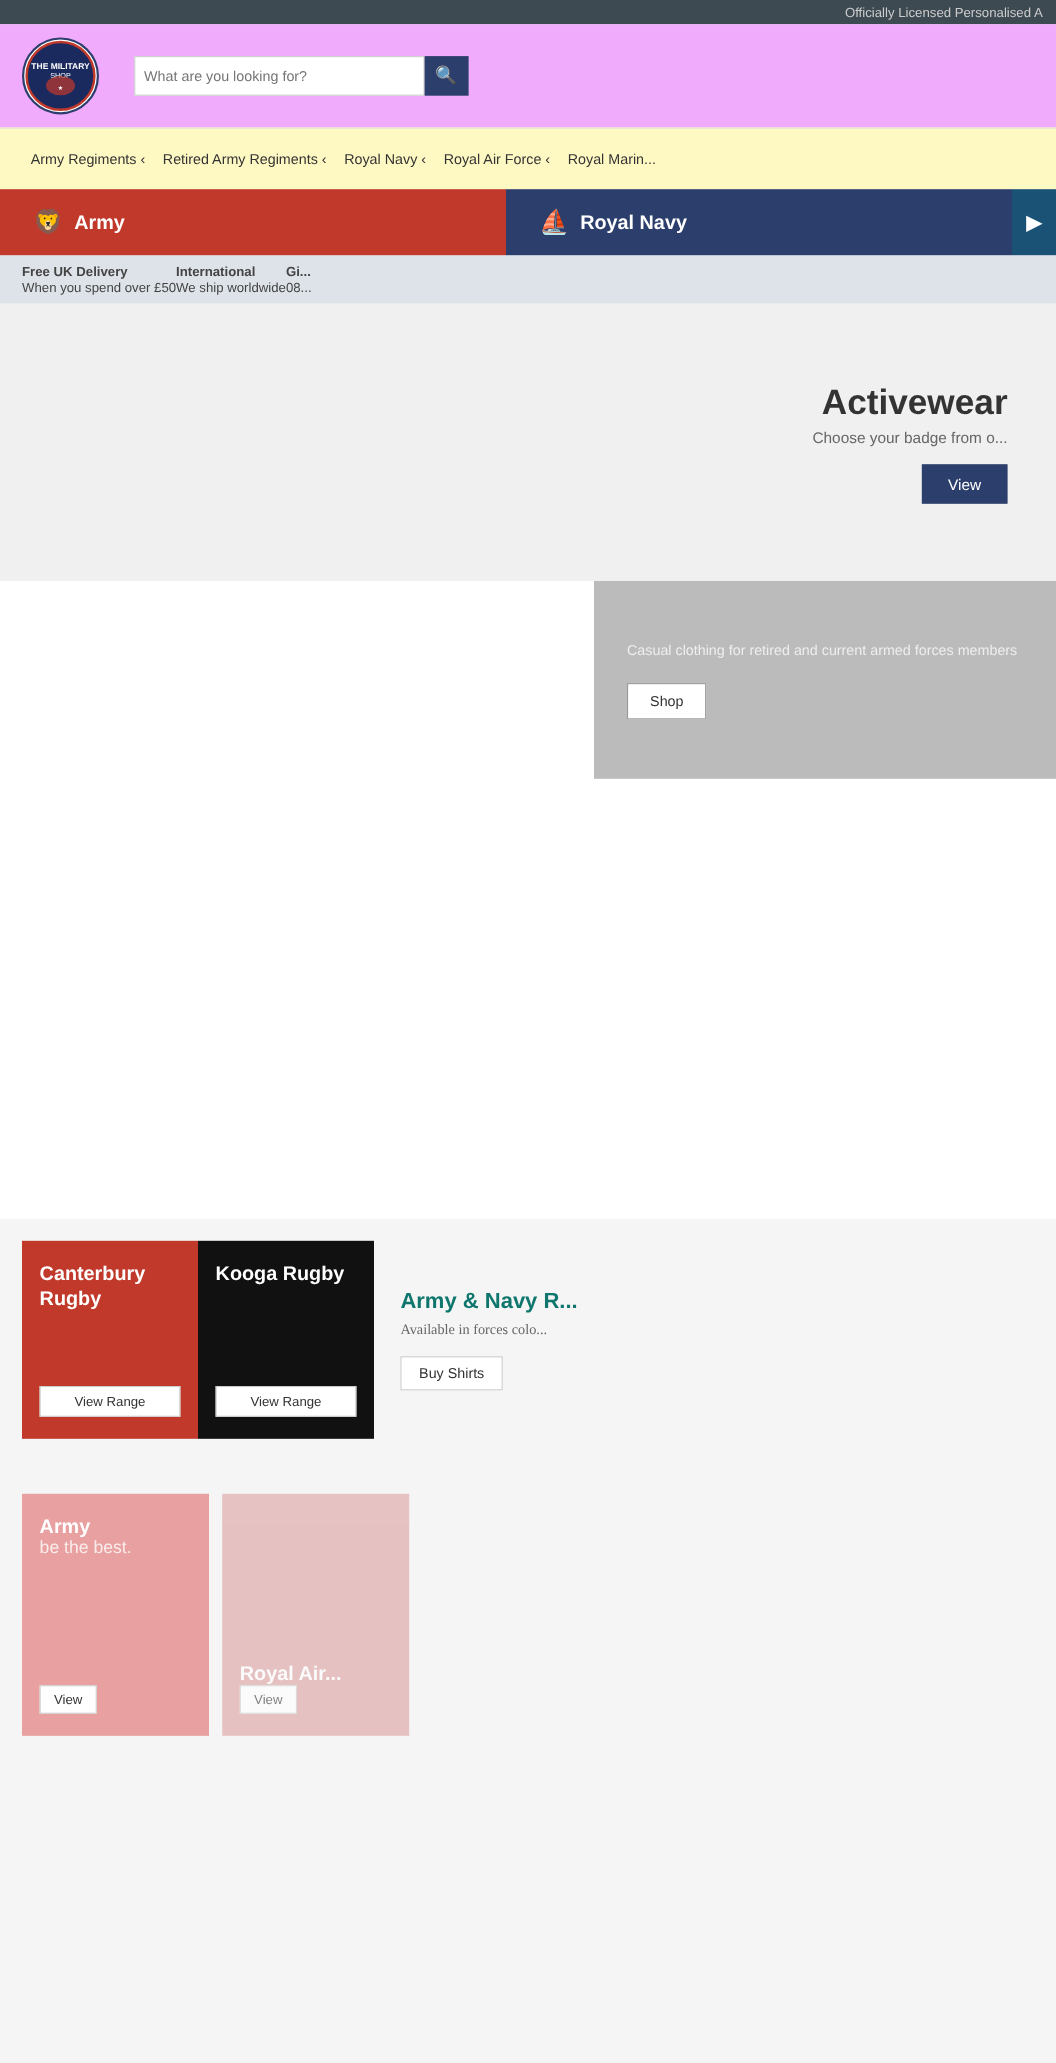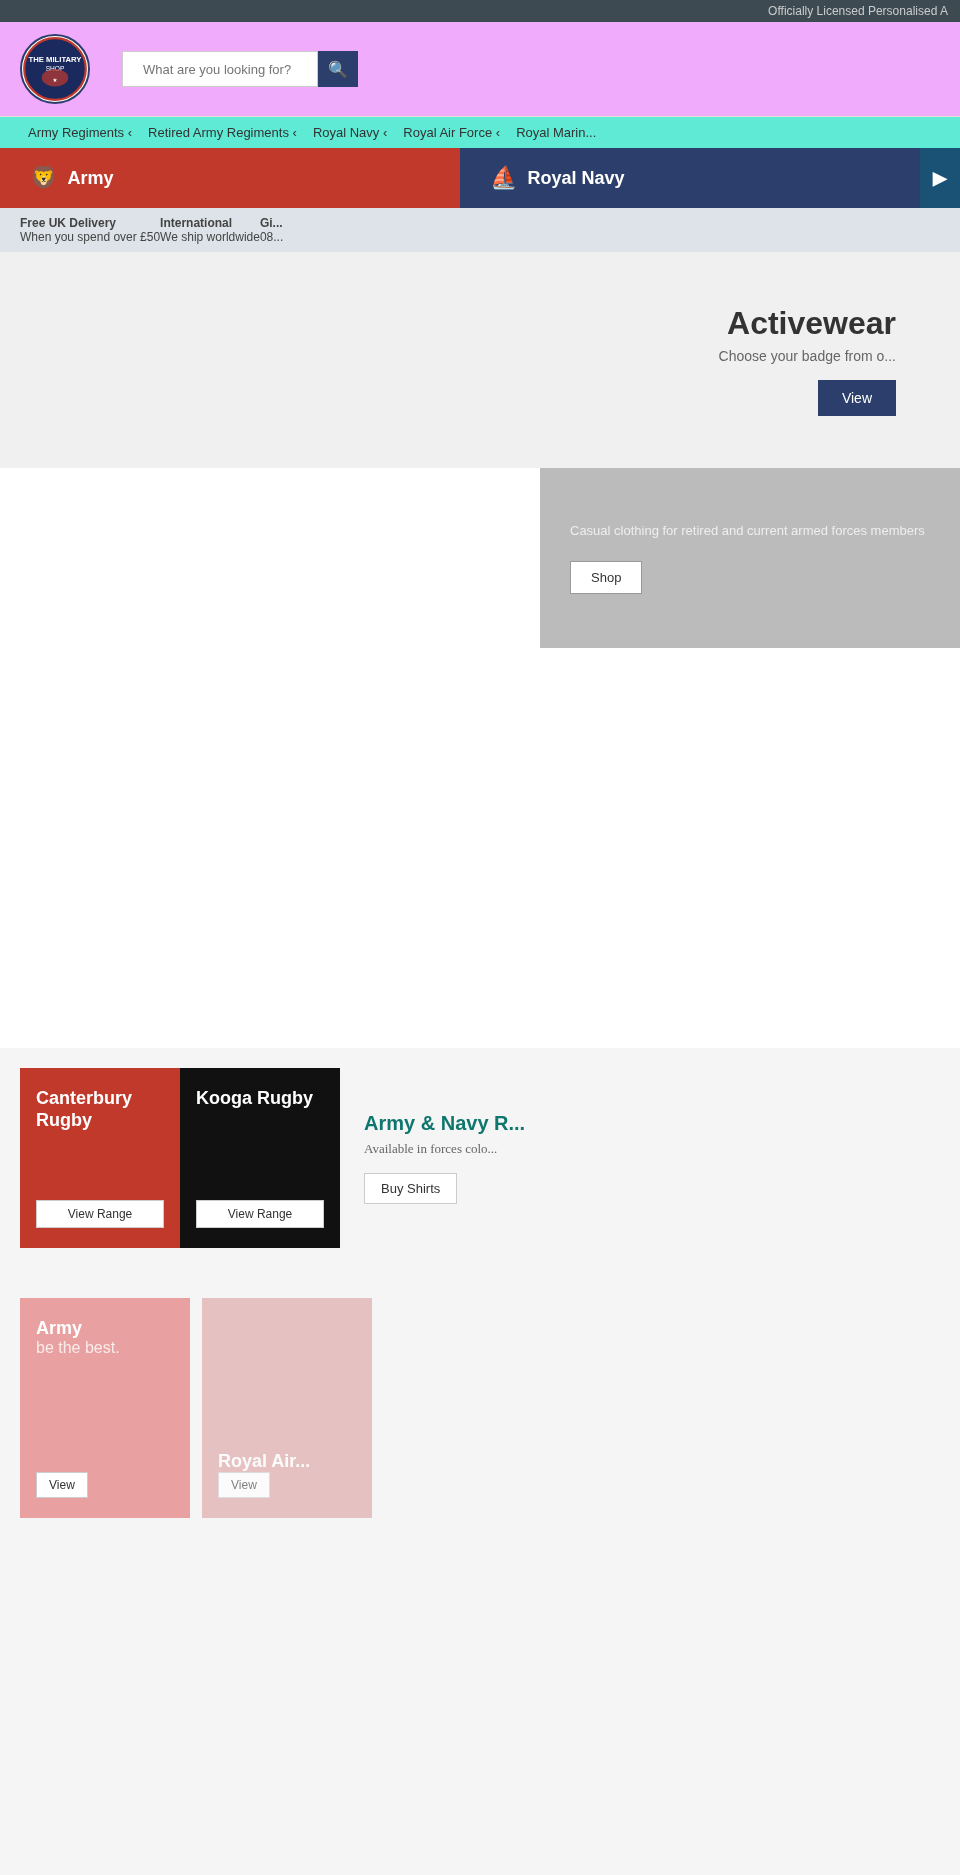--- a/index.html
+++ b/index.html
@@ -34,47 +34,47 @@
       overflow: hidden;
       flex-shrink: 0;
     }
 
     .search-area {
       display: flex;
       align-items: center;
       gap: 0;
     }
     .search-input {
-      width: 196px;
+      width: 264px;
       height: 36px;
       border: 1px solid #ccc;
-      padding: 0 20px;
+      padding: 0 8px;
       font-size: 13px;
       outline: none;
     }
     .search-btn {
       width: 40px;
       height: 36px;
       background: #2c3e6b;
       border: none;
       cursor: pointer;
       display: flex;
       align-items: center;
       justify-content: center;
       color: white;
       font-size: 16px;
     }
 
     
     .nav-bar {
-      background: #5eead4;
+      background: #fef9c3;
       border-top: 1px solid #e0e0e0;
       display: flex;
       gap: 0;
-      padding: 6px 20px;
+      padding: 18px 20px;
       font-size: 13px;
       color: #333;
       flex-wrap: wrap;
     }
     .nav-item {
       padding: 2px 8px;
       cursor: pointer;
       white-space: nowrap;
     }
 
@@ -105,25 +105,25 @@
       display: flex;
       padding: 8px 20px;
       font-size: 12px;
       color: #444;
     }
     .delivery-item .title { font-weight: bold; }
 
     
     .hero-banner {
       background: #f0f0f0;
-      height: 216px;
+      height: 252px;
       display: flex;
       align-items: center;
       justify-content: flex-end;
-      padding-right: 64px;
+      padding-right: 44px;
       position: relative;
     }
     .hero-text {
       text-align: right;
     }
     .hero-title {
       font-size: 32px;
       font-weight: bold;
       color: #333;
       margin-bottom: 6px;

